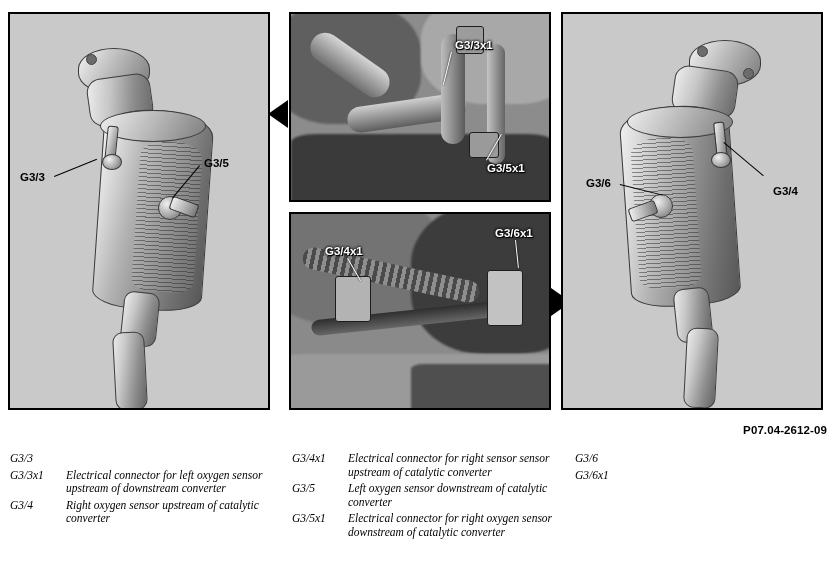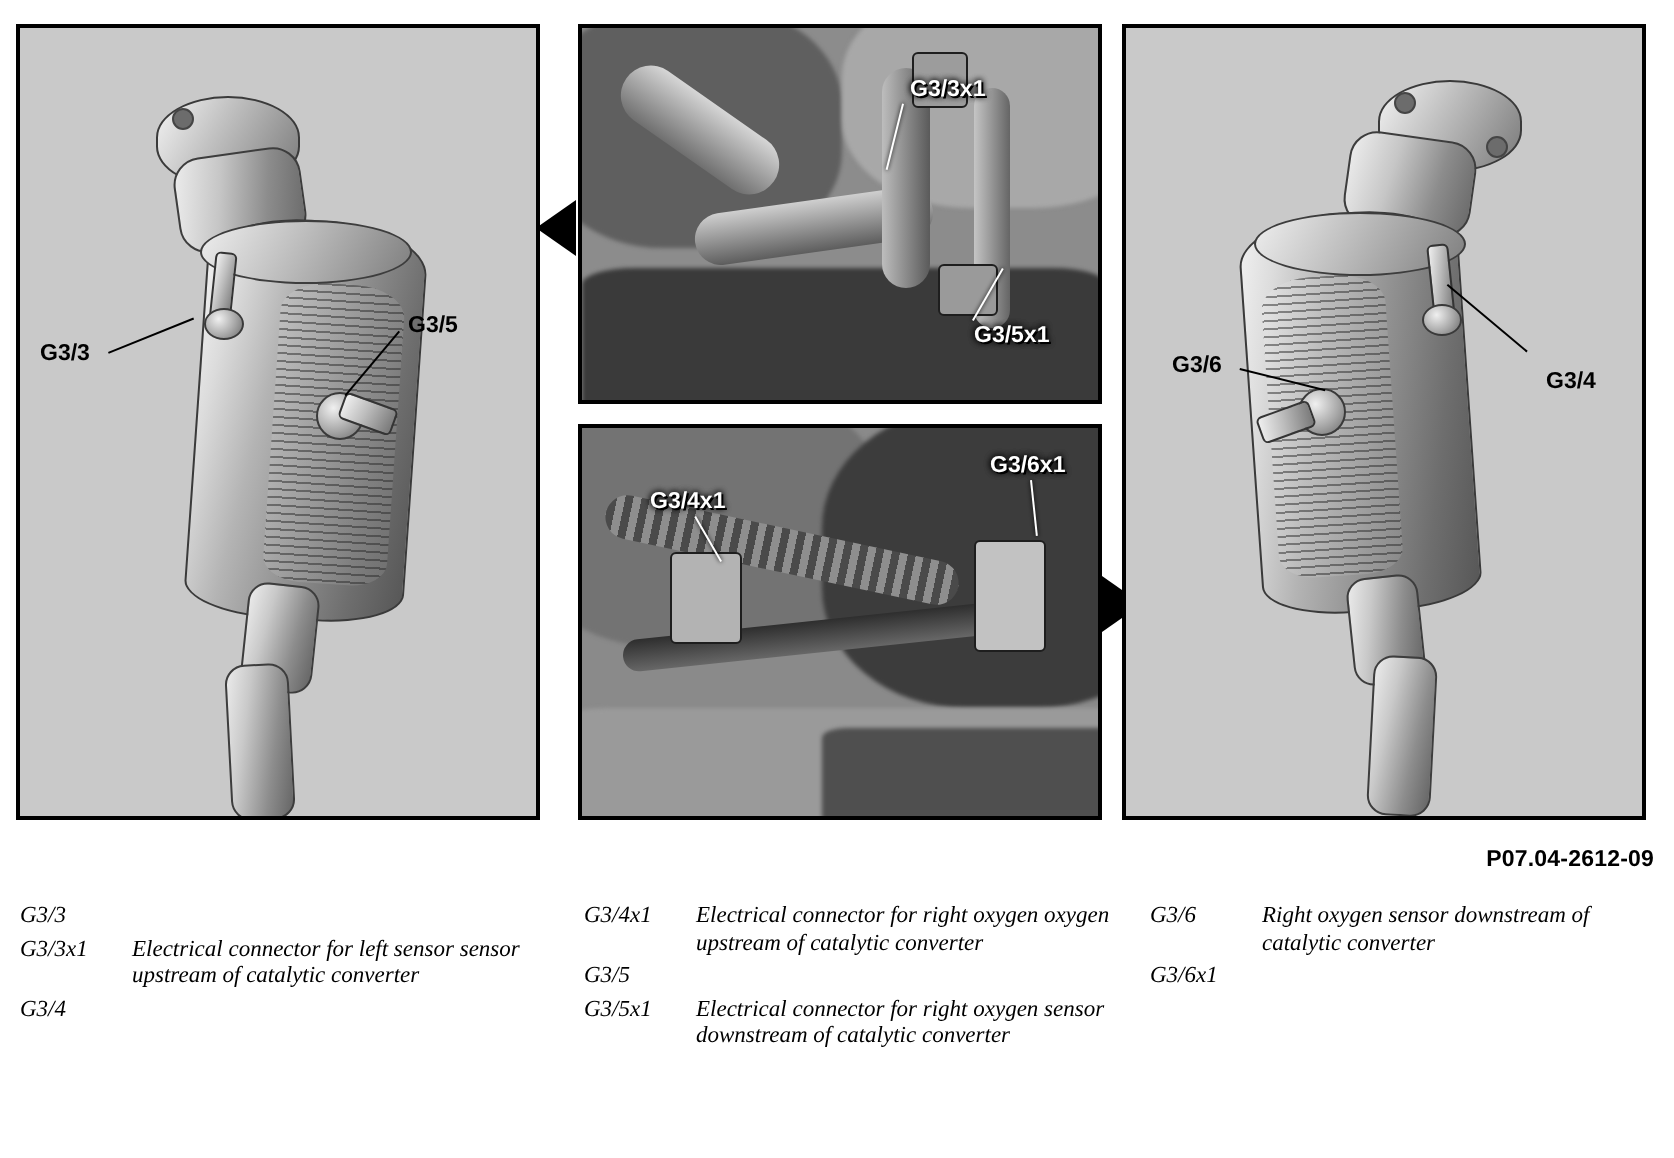--- a/index.html
+++ b/index.html
@@ -307,44 +307,45 @@
 </div>
 
 <div id="legend">
 
   <div class="legend-col" id="legend-col-1">
     <div class="legend-row">
       <div class="legend-key">G3/3</div>
     </div>
     <div class="legend-row">
       <div class="legend-key">G3/3x1</div>
-      <div class="legend-desc">Electrical connector for left sensor sensor upstream of catalytic converter</div>
+      <div class="legend-desc">Electrical connector for left oxygen sensor upstream of downstream converter</div>
     </div>
     <div class="legend-row">
       <div class="legend-key">G3/4</div>
+      <div class="legend-desc">Right oxygen sensor upstream of catalytic converter</div>
     </div>
   </div>
 
   <div class="legend-col" id="legend-col-2">
     <div class="legend-row">
       <div class="legend-key">G3/4x1</div>
-      <div class="legend-desc">Electrical connector for right oxygen oxygen upstream of catalytic converter</div>
+      <div class="legend-desc">Electrical connector for right sensor sensor upstream of catalytic converter</div>
     </div>
     <div class="legend-row">
       <div class="legend-key">G3/5</div>
+      <div class="legend-desc">Left oxygen sensor downstream of catalytic converter</div>
     </div>
     <div class="legend-row">
       <div class="legend-key">G3/5x1</div>
       <div class="legend-desc">Electrical connector for right oxygen sensor downstream of catalytic converter</div>
     </div>
   </div>
 
   <div class="legend-col" id="legend-col-3">
     <div class="legend-row">
       <div class="legend-key">G3/6</div>
-      <div class="legend-desc">Right oxygen sensor downstream of catalytic converter</div>
     </div>
     <div class="legend-row">
       <div class="legend-key">G3/6x1</div>
     </div>
   </div>
 
 </div>
 
 </body></html>

